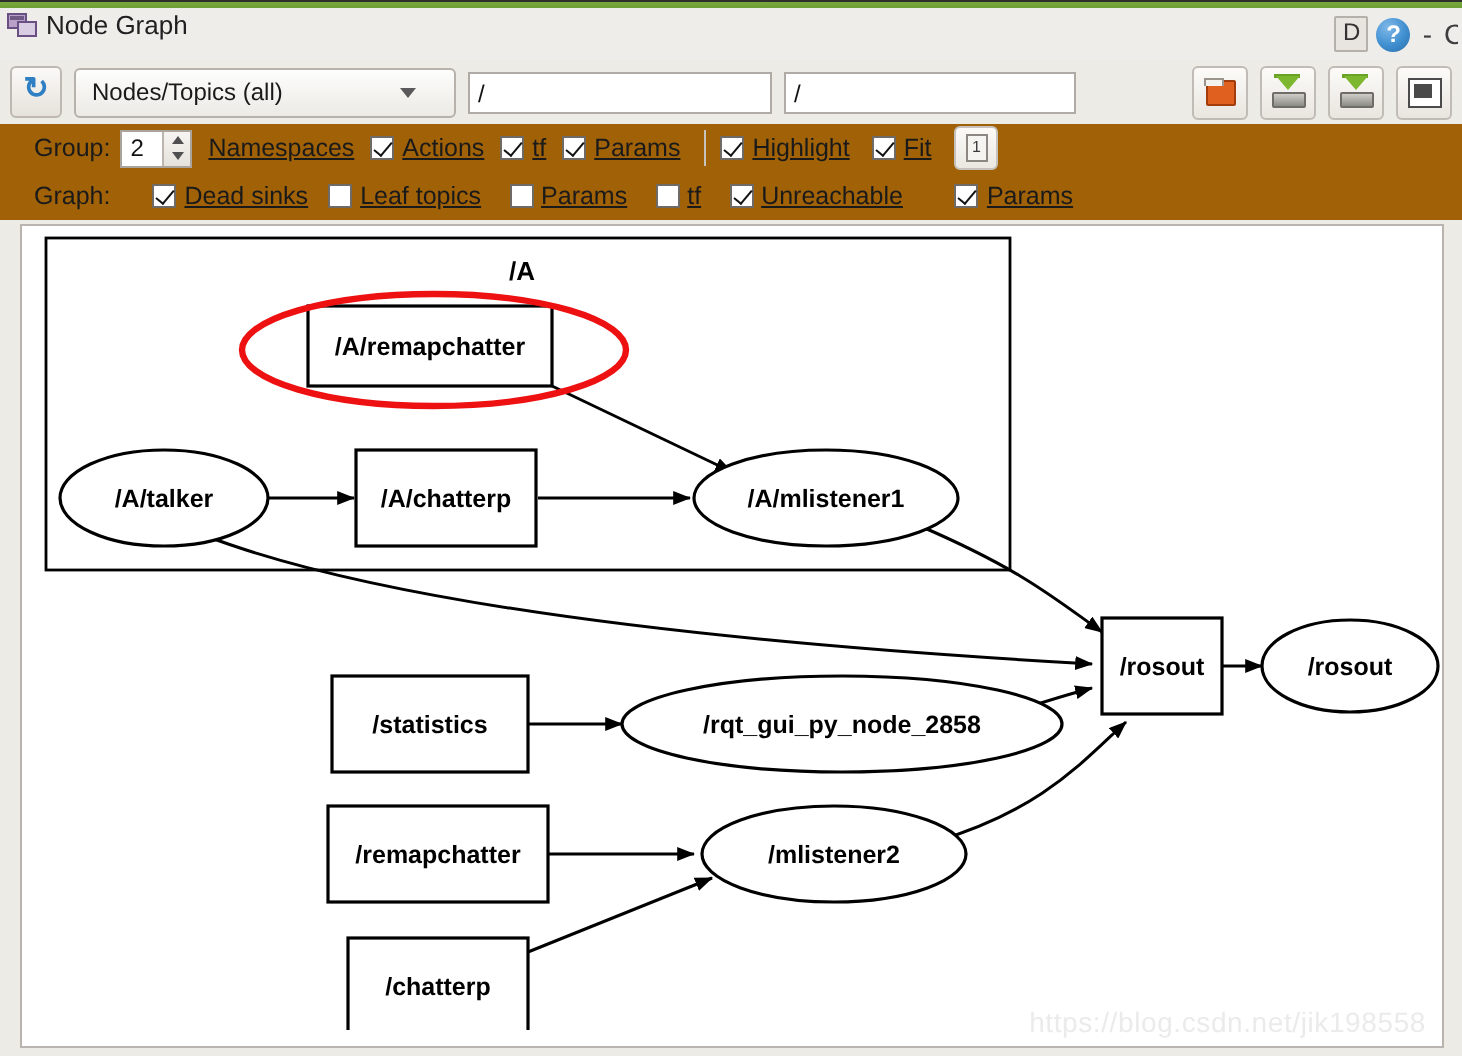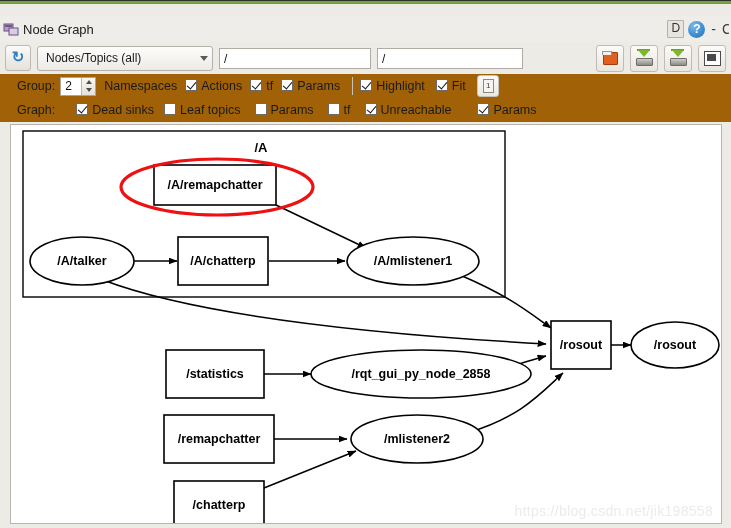--- a/index.html
+++ b/index.html
@@ -29,24 +29,23 @@
     background: #5c8a2f;
     background: linear-gradient(to bottom, #2e2e2c 0px, #2e2e2c 1px, #79a93b 1px, #6d9e33 4px);
     flex: 0 0 auto;
   }
   
   .titlebar {
     flex: 0 0 auto;
     height: 26px;
     background: #efedea;
     display: flex;
-    align-items: center;
+    align-items: flex-start;
     padding: 0 4px 0 3px;
     position: relative;
-    margin-top: 12px;
   }
   .title-left {
     display: flex;
     align-items: center;
     gap: 4px;
   }
   .app-icon {
     width: 16px; height: 16px;
     position: relative;
     flex: 0 0 auto;
@@ -126,21 +125,21 @@
     text-align: center;
   }
   .combo {
     height: 23px;
     min-width: 162px;
     border: 1px solid #b6b1aa;
     border-radius: 3px;
     background: linear-gradient(to bottom, #fdfdfc, #eceae5);
     display: flex;
     align-items: center;
-    padding: 0 4px 0 8px;
+    padding: 0 19px 0 8px;
     font-size: 12px;
     color: #1a1a1a;
     justify-content: space-between;
     flex: 0 0 auto;
   }
   .combo .caret {
     width: 0; height: 0;
     border-left: 4px solid transparent;
     border-right: 4px solid transparent;
     border-top: 5px solid #5a5a5a;
@@ -264,23 +263,25 @@
   .spin-arrows i {
     width: 0; height: 0;
     border-left: 3px solid transparent;
     border-right: 3px solid transparent;
     display: block;
   }
   .spin-arrows i.up { border-bottom: 4px solid #4f4f4f; }
   .spin-arrows i.down { border-top: 4px solid #4f4f4f; }
   .chk {
     display: inline-flex;
+    align-items: center;
     gap: 4px;
     white-space: nowrap;
     margin-left: 8px;
+    text-decoration: underline;
   }
   .box {
     width: 12px; height: 12px;
     border: 1px solid #6f6a64;
     background: #fff;
     position: relative;
     flex: 0 0 auto;
     box-sizing: border-box;
   }
   .box.on::after {

